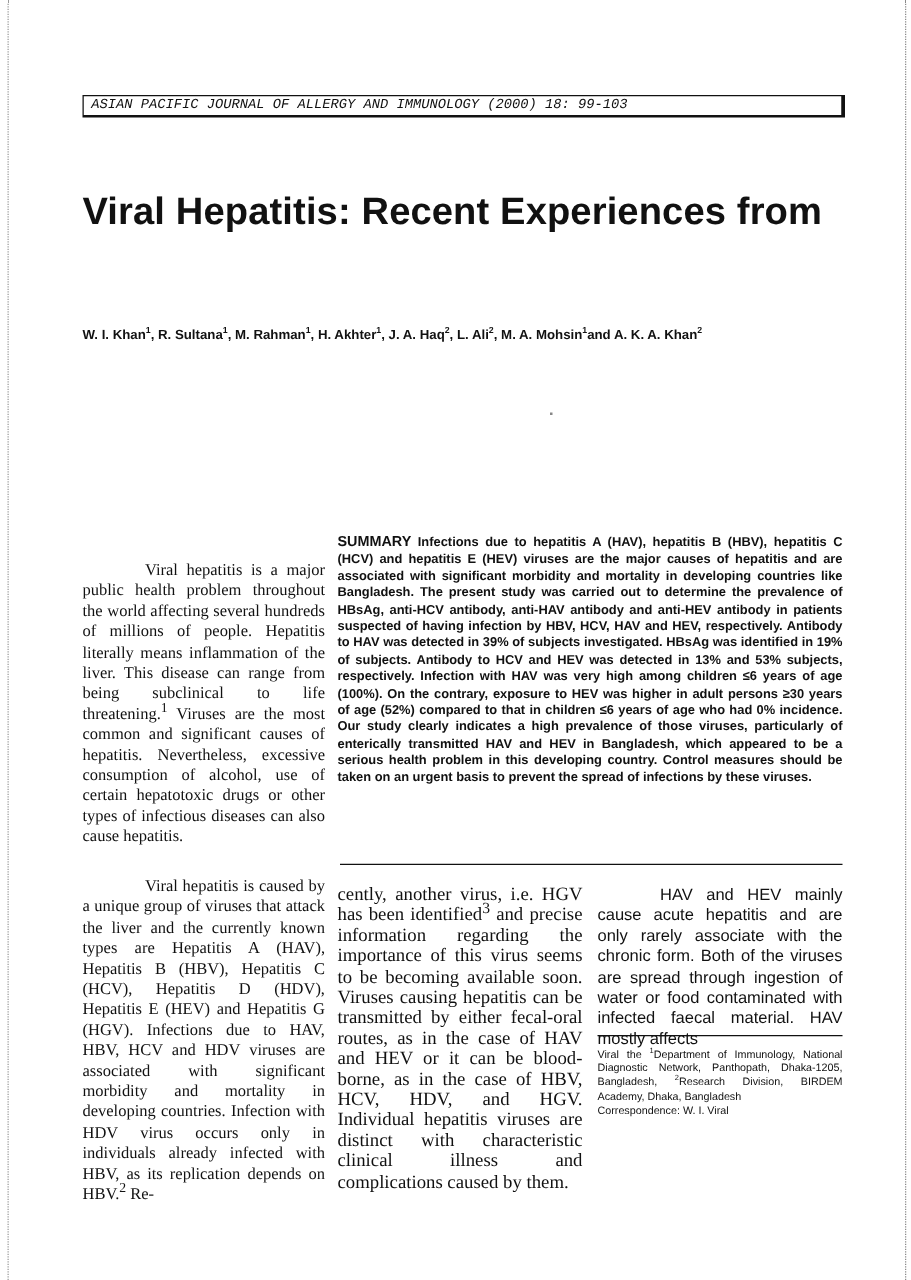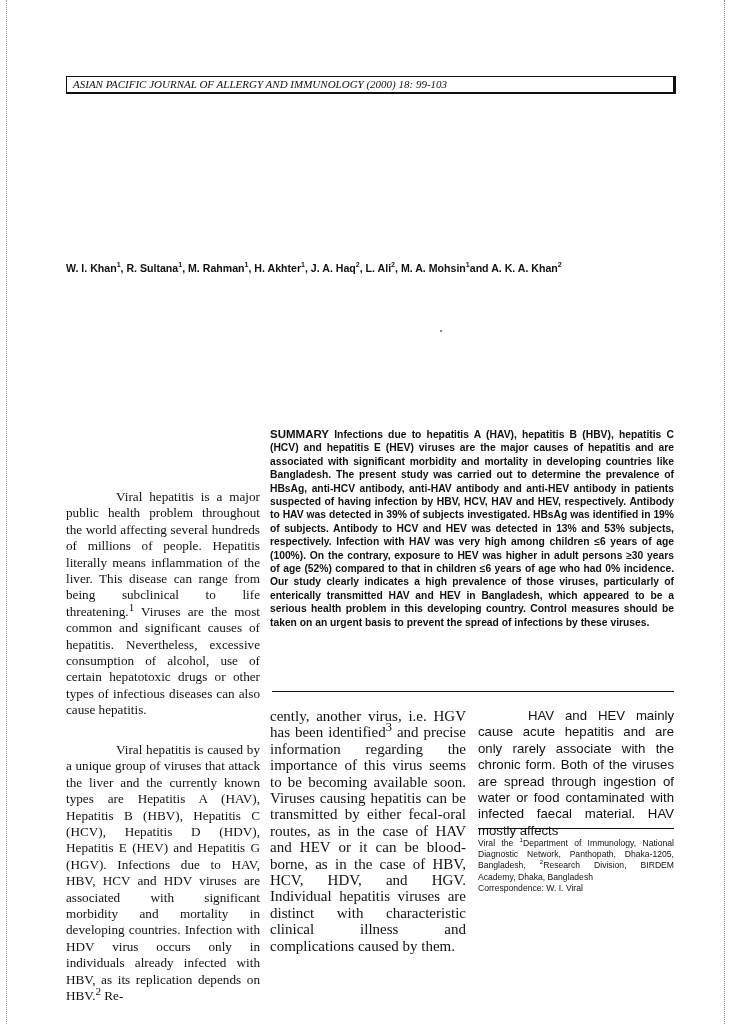--- a/index.html
+++ b/index.html
@@ -1,24 +1,24 @@
 <!DOCTYPE html>
 <html><head>
 <meta charset="utf-8">
 <style>
   html, body { margin:0; padding:0; background:#fff; }
   body { width:729px; height:1024px; position:relative; overflow:hidden; color:#111; }
   .edge-left { position:absolute; left:6px; top:0; bottom:0; width:0; border-left:1px dotted #9a9a9a; }
   .edge-right { position:absolute; right:4px; top:0; bottom:0; width:0; border-left:1px dotted #8a8a8a; }
   .journal-box { position:absolute; left:66px; top:76px; width:606px; height:15px; border:1.5px solid #111; border-right-width:3px; border-bottom-width:2px; }
-  .journal-text { position:absolute; left:6px; top:0px; font-family:Liberation Serif, serif; font-style:italic; font-size:11px; line-height:15px; white-space:nowrap; }
+  .journal-text { position:absolute; left:6px; top:0px; font-family:Liberation Mono, monospace; font-style:italic; font-size:11px; line-height:15px; white-space:nowrap; }
   .title { position:absolute; left:66px; top:150px; width:640px; font-family:"Liberation Sans", sans-serif; font-weight:bold; font-size:30.5px; line-height:38px; letter-spacing:0.1px; }
   .authors { position:absolute; left:66px; top:262px; width:640px; font-family:"Liberation Sans", sans-serif; font-weight:bold; font-size:10.6px; white-space:nowrap; }
   .authors sup { font-size:7px; }
-  .col-left { position:absolute; left:66px; width:194px; font-family:"Liberation Serif", serif; font-size:13.2px; line-height:16.4px; text-align:justify;margin-top:41px; }
+  .col-left { position:absolute; left:66px; width:194px; font-family:"Liberation Serif", serif; font-size:13.2px; line-height:16.4px; text-align:justify; }
   .col-mid { position:absolute; left:270px; width:196px; font-family:"Liberation Serif", serif; font-size:15px; line-height:16.4px; text-align:justify; }
   .col-right { position:absolute; left:478px; width:196px; font-family:Liberation Sans, sans-serif; font-size:13.2px; line-height:16.4px; text-align:justify; }
   .indent { text-indent:50px; }
   .summary { position:absolute; left:270px; top:428px; width:404px; font-family:"Liberation Sans", sans-serif; font-weight:bold; font-size:10.3px; line-height:13.4px; text-align:justify; }
   .summary .label { font-size:11.5px; }
   .rule-summary { position:absolute; left:272px; top:691px; width:402px; border-top:1.5px solid #111; }
   .rule-foot { position:absolute; left:478px; top:828px; width:196px; border-top:1.5px solid #111; }
   .footnote { position:absolute; left:478px; top:838px; width:196px; font-family:"Liberation Sans", sans-serif; font-size:8.6px; line-height:11.2px; text-align:justify; }
   .footnote sup { font-size:6px; }
   sup { line-height:0; }
@@ -28,21 +28,21 @@
 <body>
 
 <div class="edge-left"></div>
 <div class="edge-right"></div>
 
 <div class="journal-box">
   <span class="journal-text">ASIAN PACIFIC JOURNAL OF ALLERGY AND IMMUNOLOGY (2000) 18: 99-103</span>
 </div>
 
 <h1 class="title" style="margin:0;font-weight:bold;">
-  <br>
+  <span>Viral Hepatitis: Recent Experiences from</span><br>
 </h1>
 
 <div class="authors" id="authors"><span>W. I. Khan</span><sup>1</sup><span>, </span><span>R. Sultana</span><sup>1</sup><span>, </span><span>M. Rahman</span><sup>1</sup><span>, </span><span>H. Akhter</span><sup>1</sup><span>, </span><span>J. A. Haq</span><sup>2</sup><span>, </span><span>L. Ali</span><sup>2</sup><span>, </span><span>M. A. Mohsin</span><sup>1</sup><span>and </span><span>A. K. A. Khan</span><sup>2</sup></div>
 
 <div class="mark"></div>
 
 <div class="col-left" style="top:448px;">
   <p class="indent" style="margin:0;">
     <span>Viral hepatitis is a major public health problem throughout the world affecting several hundreds of millions of people.  Hepatitis literally means inflammation of the liver. This disease can range from being subclinical to life threatening.</span><sup>1</sup><span> Viruses are the most common and significant causes of hepatitis. Nevertheless, excessive consumption of alcohol, use of certain hepatotoxic drugs or other types of infectious diseases can also cause hepatitis.</span>
   </p>

